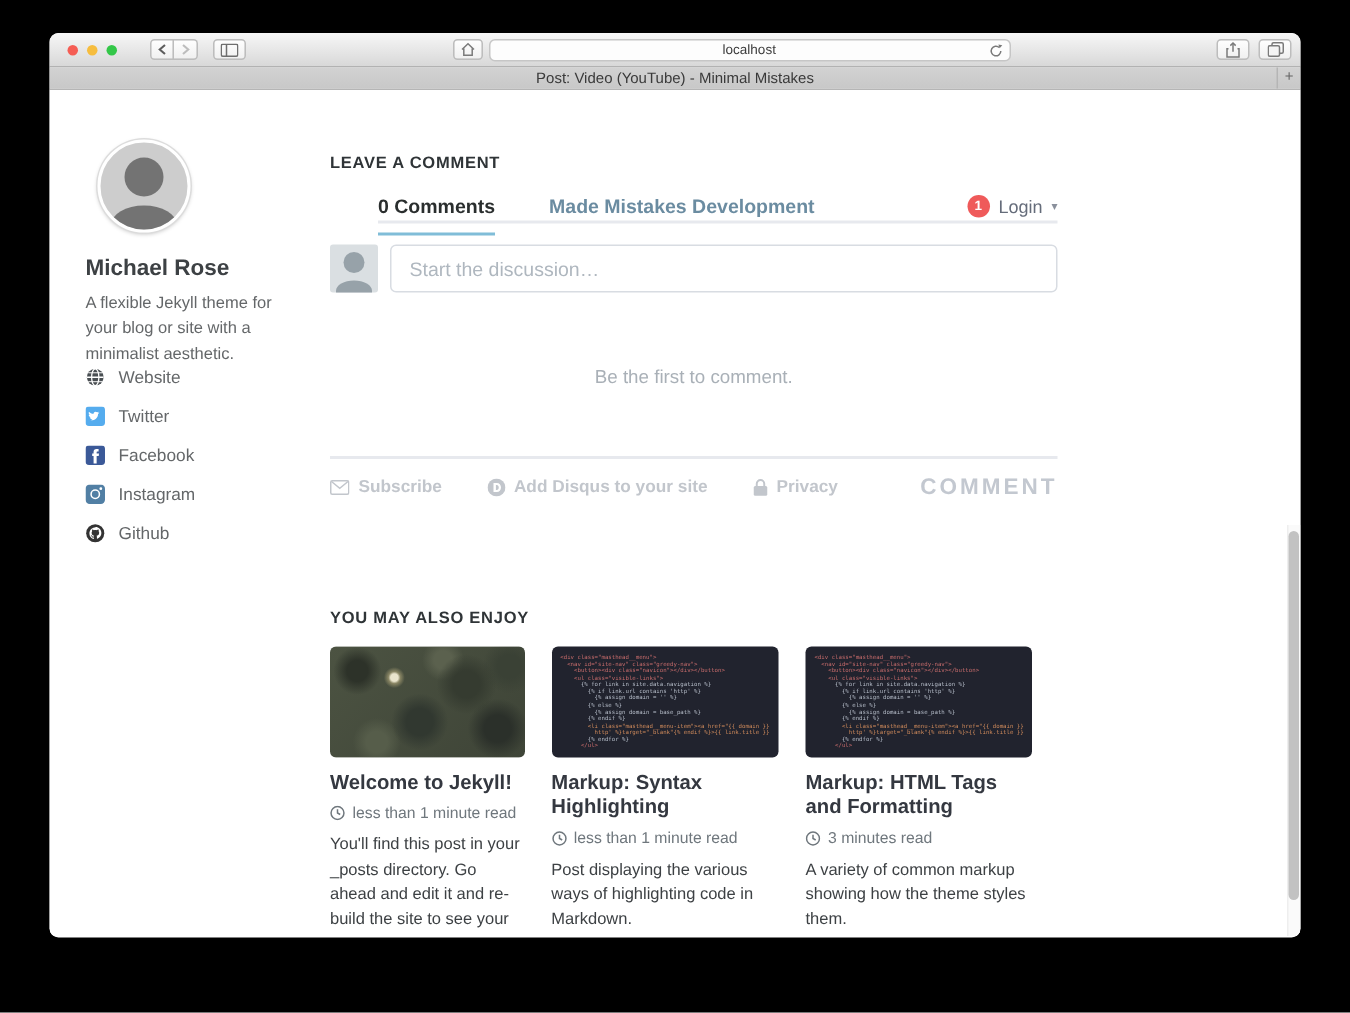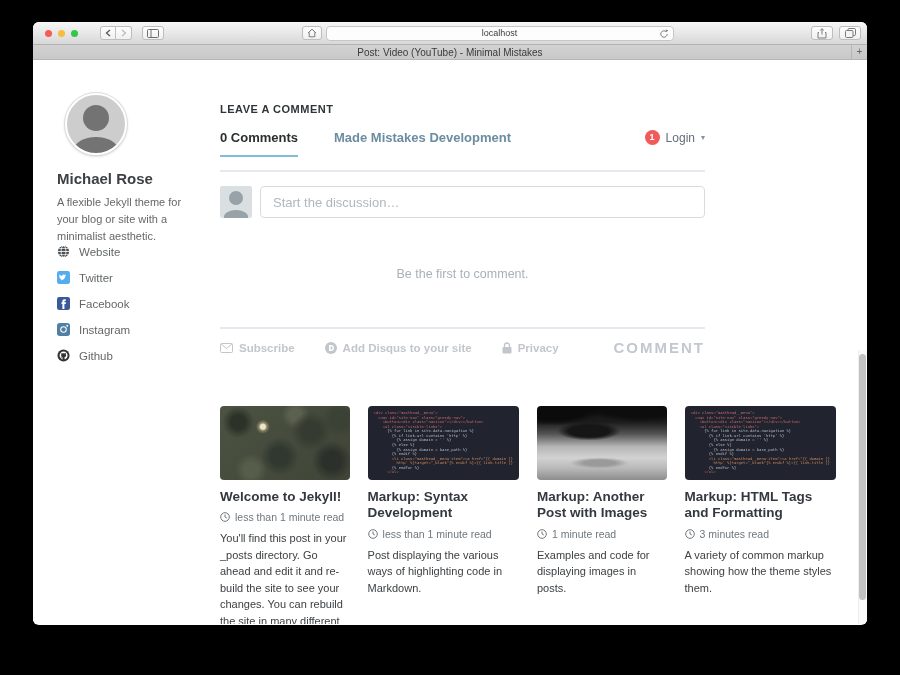--- a/index.html
+++ b/index.html
@@ -56,22 +56,22 @@
   .author-name { margin-top:15px; font-size:15px; font-weight:bold; color:#3d4144; }
   .author-bio { margin-top:7px; font-size:11px; line-height:1.55; color:#646769; width:125px; }
   .author-links { list-style:none; }
   .author-links li { display:flex; align-items:center; margin-bottom:13px; font-size:11.5px; color:#646769; }
   .author-links .ico { width:13px; height:13px; margin-right:9px; display:inline-flex; }
 
   
   .main { width:485px; flex:none; padding-top:10px; }
   .sec-title { font-size:11px; font-weight:bold; letter-spacing:.5px; color:#2f3437; }
 
-  .dq-tabs { display:flex; align-items:flex-start; margin-top:15px; padding-bottom:25px;
-             border-bottom:2px solid #e7e9ee; position:relative; }
+  .dq-tabs { display:flex; align-items:flex-start; margin-top:15px; padding-bottom:2px;
+             border-bottom:2px solid #e7e9ee; position:relative;margin-left:32px; }
   .dq-count { font-size:13px; font-weight:bold; color:#2a2e2e; position:relative; }
   .dq-count::after { content:""; position:absolute; left:0; right:0; bottom:-12px; height:2px; background:#80bdd8; }
   .dq-forum { margin-left:36px; font-size:13px; font-weight:bold; color:#6b8ca1; }
   .dq-login { margin-left:auto; display:flex; align-items:center; gap:6px; font-size:12px; color:#656c7a; }
   .badge { width:15px; height:15px; border-radius:50%; background:#ef5a5a; color:#fff;
            font-size:9px; font-weight:bold; text-align:center; line-height:15px; }
   .caret { font-size:8px; color:#8a909c; }
 
   .dq-actions { display:flex; align-items:center; margin-top:11px; font-size:11px; font-weight:bold; color:#73797f; }
   .dq-actions .ico { margin-right:6px; display:inline-flex; }
@@ -309,62 +309,51 @@
                 </svg>
             </span>
             <span>Privacy</span>
           </span>
           <span class="dq-brand">COMMENT</span>
         </div>
       </section>
     </div>
 
     <section class="related">
+      <h2 class="sec-title">YOU MAY ALSO ENJOY</h2>
       <div class="rel-grid">
 
         <article>
           <div class="thumb thumb-green"></div>
           <h3 class="card-title">Welcome to Jekyll!</h3>
           <div class="card-meta">
             <svg width="10" height="10" viewBox="0 0 10 10">
                 <circle cx="5" cy="5" r="4.3" fill="none" stroke="#6f777d" stroke-width="1"></circle>
                 <polyline points="5,2.5 5,5 6.8,6" fill="none" stroke="#6f777d" stroke-width="1"></polyline>
               </svg>
             <span>less than 1 minute read</span>
           </div>
           <p class="card-excerpt">You'll find this post in your _posts directory. Go ahead and edit it and re-build the site to see your changes. You can rebuild the site in many different wa...</p>
         </article>
 
         <article>
           <div class="thumb thumb-code">
               <pre><div class="ln-tag">&lt;div class="masthead__menu"&gt;</div><div class="ln-tag">  &lt;nav id="site-nav" class="greedy-nav"&gt;</div><div class="ln-tag">    &lt;button&gt;&lt;div class="navicon"&gt;&lt;/div&gt;&lt;/button&gt;</div><div class="ln-tag">    &lt;ul class="visible-links"&gt;</div><div class="ln-liq">      {% for link in site.data.navigation %}</div><div class="ln-liq">        {% if link.url contains 'http' %}</div><div class="ln-liq">          {% assign domain = '' %}</div><div class="ln-liq">        {% else %}</div><div class="ln-liq">          {% assign domain = base_path %}</div><div class="ln-liq">        {% endif %}</div><div class="ln-str">        &lt;li class="masthead__menu-item"&gt;&lt;a href="{{ domain }}</div><div class="ln-str">          http' %}target="_blank"{% endif %}&gt;{{ link.title }}</div><div class="ln-liq">        {% endfor %}</div><div class="ln-tag">      &lt;/ul&gt;</div></pre>
             </div>
-          <h3 class="card-title">Markup: Syntax Development</h3>
+          <h3 class="card-title">Markup: Syntax Highlighting</h3>
           <div class="card-meta">
             <svg width="10" height="10" viewBox="0 0 10 10">
                 <circle cx="5" cy="5" r="4.3" fill="none" stroke="#6f777d" stroke-width="1"></circle>
                 <polyline points="5,2.5 5,5 6.8,6" fill="none" stroke="#6f777d" stroke-width="1"></polyline>
               </svg>
             <span>less than 1 minute read</span>
           </div>
           <p class="card-excerpt">Post displaying the various ways of highlighting code in Markdown.</p>
         </article>
 
-        <article>
-          <div class="thumb thumb-fog"></div>
-          <h3 class="card-title">Markup: Another Post with Images</h3>
-          <div class="card-meta">
-            <svg width="10" height="10" viewBox="0 0 10 10">
-                <circle cx="5" cy="5" r="4.3" fill="none" stroke="#6f777d" stroke-width="1"></circle>
-                <polyline points="5,2.5 5,5 6.8,6" fill="none" stroke="#6f777d" stroke-width="1"></polyline>
-              </svg>
-            <span>1 minute read</span>
-          </div>
-          <p class="card-excerpt">Examples and code for displaying images in posts.</p>
-        </article>
 
         <article>
           <div class="thumb thumb-code">
               <pre><div class="ln-tag">&lt;div class="masthead__menu"&gt;</div><div class="ln-tag">  &lt;nav id="site-nav" class="greedy-nav"&gt;</div><div class="ln-tag">    &lt;button&gt;&lt;div class="navicon"&gt;&lt;/div&gt;&lt;/button&gt;</div><div class="ln-tag">    &lt;ul class="visible-links"&gt;</div><div class="ln-liq">      {% for link in site.data.navigation %}</div><div class="ln-liq">        {% if link.url contains 'http' %}</div><div class="ln-liq">          {% assign domain = '' %}</div><div class="ln-liq">        {% else %}</div><div class="ln-liq">          {% assign domain = base_path %}</div><div class="ln-liq">        {% endif %}</div><div class="ln-str">        &lt;li class="masthead__menu-item"&gt;&lt;a href="{{ domain }}</div><div class="ln-str">          http' %}target="_blank"{% endif %}&gt;{{ link.title }}</div><div class="ln-liq">        {% endfor %}</div><div class="ln-tag">      &lt;/ul&gt;</div></pre>
             </div>
           <h3 class="card-title">Markup: HTML Tags and Formatting</h3>
           <div class="card-meta">
             <svg width="10" height="10" viewBox="0 0 10 10">
                 <circle cx="5" cy="5" r="4.3" fill="none" stroke="#6f777d" stroke-width="1"></circle>
                 <polyline points="5,2.5 5,5 6.8,6" fill="none" stroke="#6f777d" stroke-width="1"></polyline>

